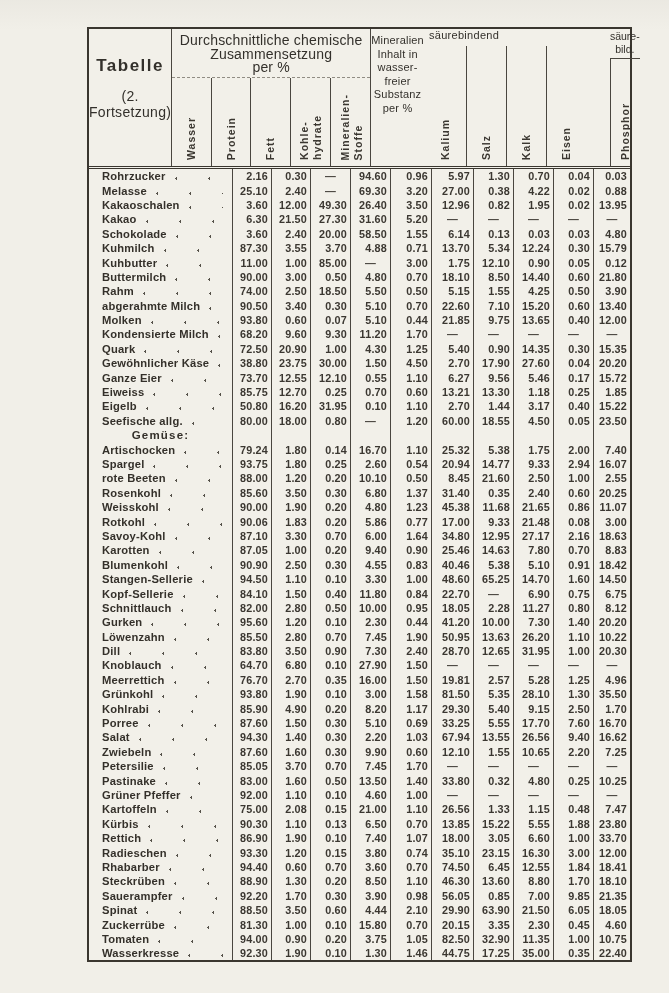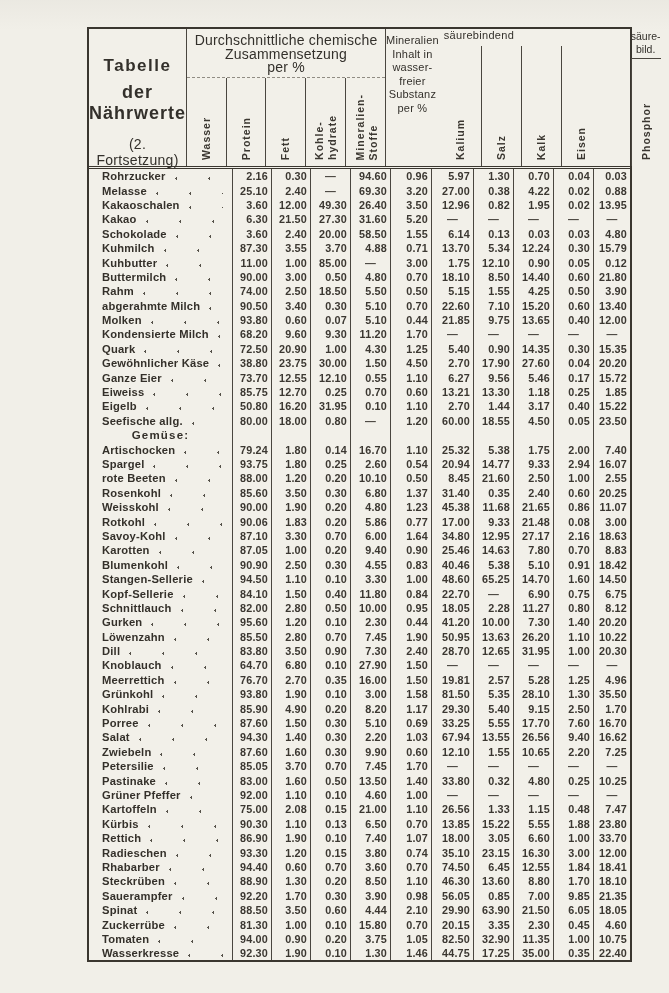--- a/index.html
+++ b/index.html
@@ -23,21 +23,21 @@
   .vlabels { flex:1; display:flex; }
   .vcell { flex:0 0 auto; display:flex; justify-content:center; align-items:flex-end;
            padding-bottom:6px; border-left:1px solid #4a463f; }
   .vcell:first-child { border-left:none; }
   .vtext { writing-mode:vertical-rl; transform:rotate(180deg); white-space:pre-line;
            font-size:10.5px; font-weight:700; letter-spacing:1px; line-height:12.5px; color:#3b3731; }
 
   .g2 { flex:1; border-left:1px solid #4a463f; display:flex; flex-direction:row;justify-content:flex-end; }
   .g2-text { padding-top:5px; text-align:center; font-size:11px; line-height:13.5px; white-space:pre-line;
              height:36px; letter-spacing:0.2px; }
-  .g2-lower { flex:1; display:flex;gap:6px; }
+  .g2-lower { flex:1; display:flex; }
   .g2-left { width:162px; display:flex; flex-direction:column; }
   .saurebindend { height:17px; font-size:11px; padding-left:5px; letter-spacing:0.3px; }
   .ph-strip { flex:1; display:flex; flex-direction:column;margin-left:24px; }
   .saurebild { height:29px; font-size:10.5px; line-height:12.5px; text-align:center;
                white-space:pre-line; padding-top:1px; }
   .ph-label { flex:1; border-left:1px solid #4a463f; border-top:1px solid #4a463f;
               display:flex; justify-content:center; align-items:flex-end; padding-bottom:6px; }
 
   
   .tbody { }
@@ -63,21 +63,20 @@
 <body>
 
 <div class="page">
 
   <div class="ntable">
 
     <div class="thead">
 
       <div class="title-cell">
         <div class="title-1">Tabelle</div>
-        <div class="title-2">der Nährwerte</div>
         <div class="title-3">(2. Fortsetzung)</div>
       </div>
 
       <div class="g1">
         <div class="g1-text">Durchschnittliche chemische
 Zusammensetzung
 per %</div>
         <div class="vlabels" id="g1-labels">
             <div class="vcell" style="width: 39px;">
               <span class="vtext">Wasser</span>

